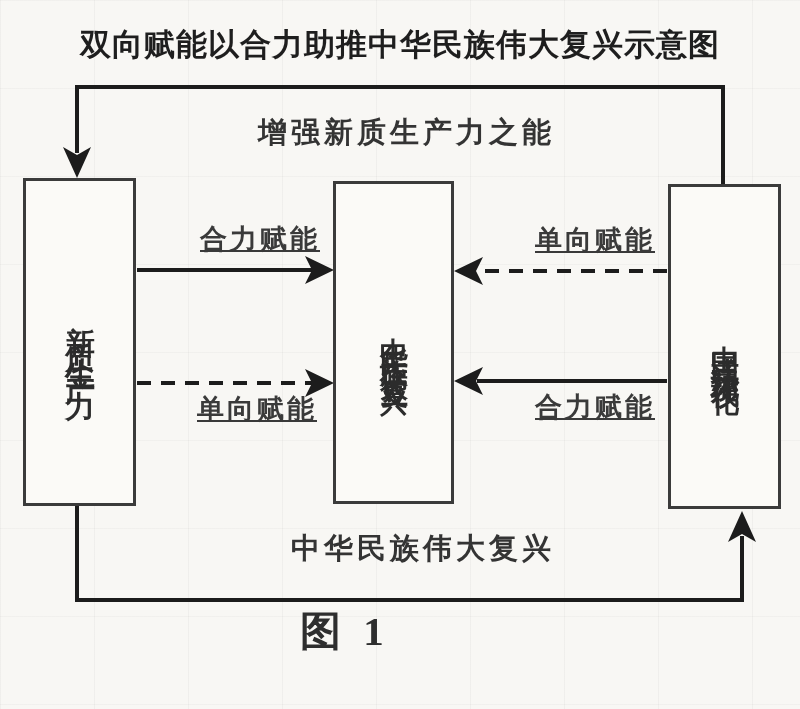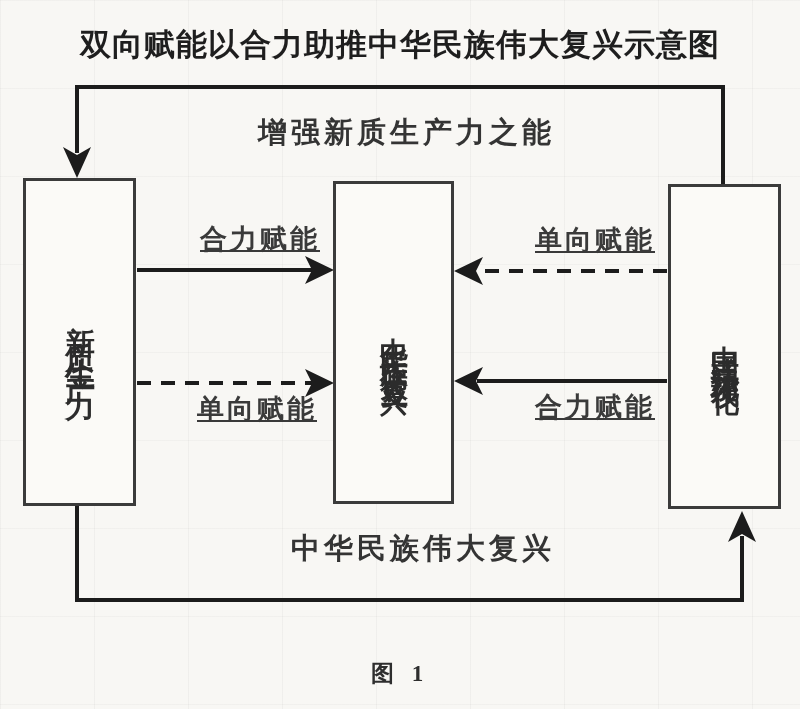--- a/index.html
+++ b/index.html
@@ -64,23 +64,22 @@
     color:#2c2c2c;
     white-space:nowrap;
   }
   .node.left{left:23px;top:178px;width:113px;height:328px;}
   .node.left .vtext{font-size:30px;letter-spacing:16px;}
   .node.center{left:333px;top:181px;width:121px;height:323px;}
   .node.center .vtext{font-size:28px;letter-spacing:7px;}
   .node.right{left:668px;top:184px;width:113px;height:325px;}
   .node.right .vtext{font-size:28px;letter-spacing:6px;}
   .caption{
-    position:absolute;left:300px;top:658px;width:200px;
-    text-align:center;
-    font-size:23px;font-weight:700;letter-spacing:6px;
+    position:absolute;left:300px;top:604px;width:200px;
+    font-size:41px;font-weight:700;letter-spacing:6px;
     color:#2e2e2e;
   }
 </style>
 </head>
 <body>
 
 <div class="stage">
 
   <div class="title">双向赋能以合力助推中华民族伟大复兴示意图</div>
 

